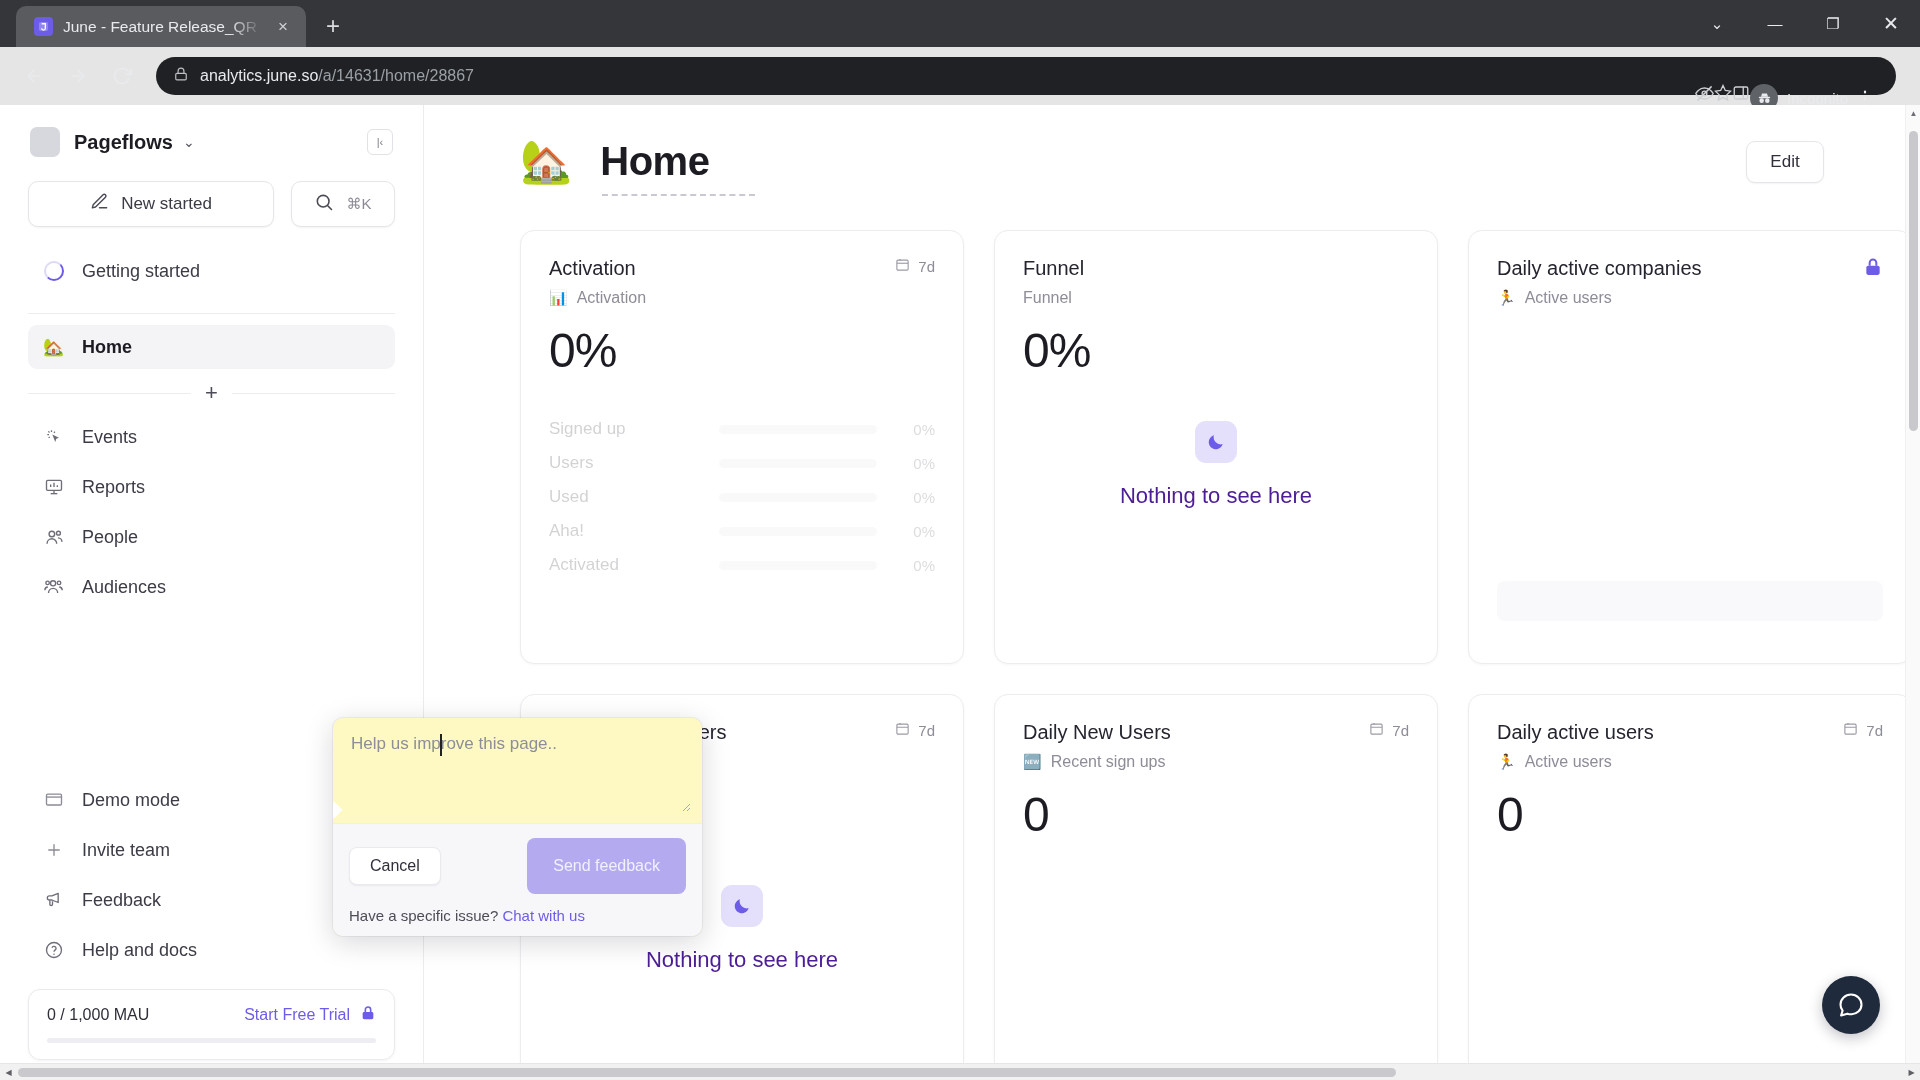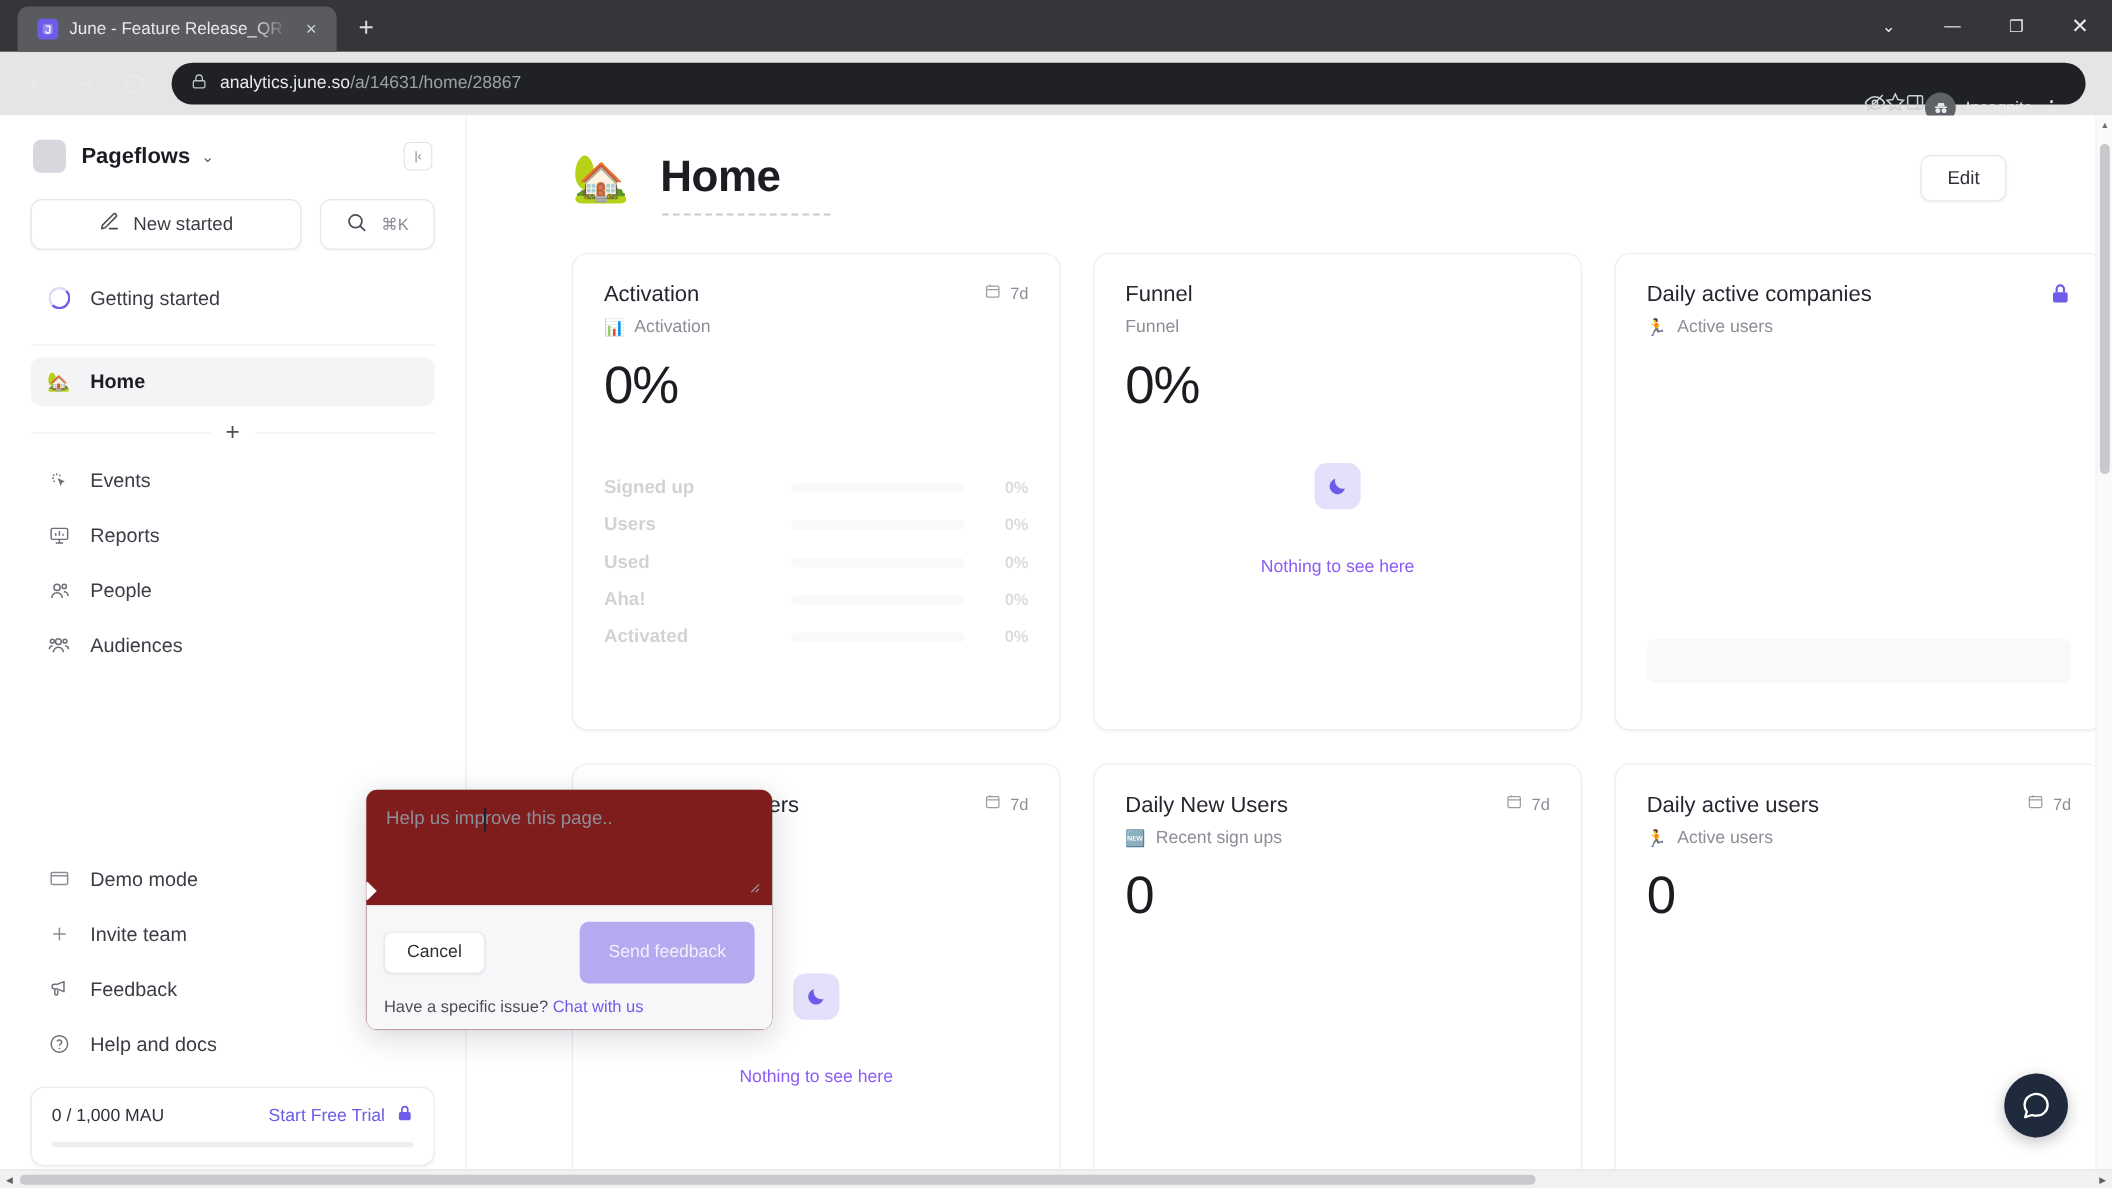--- a/index.html
+++ b/index.html
@@ -304,21 +304,21 @@
     display: flex; align-items: flex-end; gap: 8px;
     font-size: 15px; color: #8c8d97;
   }
   .lock-icon { color: #6c5ce7; font-size: 21px; line-height: 1; margin-left: auto; }
   .big-num {
     font-size: 48px; color: #1c1c22;
     margin-top: 16px; font-weight: 400;
     letter-spacing: -1px;
   }
 
-  .funnel-steps { margin-top: 48px; font-weight: bold; }
+  .funnel-steps { margin-top: 34px; }
   .funnel-row {
     display: flex; align-items: center;
     height: 34px;
     opacity: .30;
   }
   .funnel-row .lbl { font-size: 17px; color: #6d6e78; width: 170px; }
   .funnel-row .bar {
     flex: 1 1 auto; height: 9px; border-radius: 5px;
     background: #ededf1; margin-right: 24px;
   }
@@ -328,35 +328,35 @@
     position: absolute; left: 0; right: 0;
     top: 190px;
     display: flex; flex-direction: column; align-items: center; gap: 20px;
   }
   .moon-chip {
     width: 42px; height: 42px; border-radius: 11px;
     background: #e4e0fb;
     display: flex; align-items: center; justify-content: center;
     font-size: 22px; color: #6c5ce7;
   }
-  .empty-text { font-size: 16px; color: #8b5cf6; margin-top: 24px; }
+  .empty-text { font-size: 22px; color: #4c1d95; }
 
   .ghost-bar {
     position: absolute; left: 28px; right: 28px;
     bottom: 42px; height: 40px;
     background: #f4f4f7; border-radius: 8px;
     opacity: .55;
   }
 
   
   .feedback-pop {
     position: absolute;
     left: 333px; top: 613px;
     width: 369px;
-    background: #7f1d1d;
+    background: #fef9c3;
     border-radius: 10px;
     box-shadow: 0 6px 28px rgba(20,20,40,.17), 0 0 0 1px rgba(20,20,40,.05);
     overflow: hidden;
     z-index: 40;
   }
   .fb-textarea-wrap {
     padding: 16px 18px 10px;
     position: relative;
     min-height: 105px;
   }

